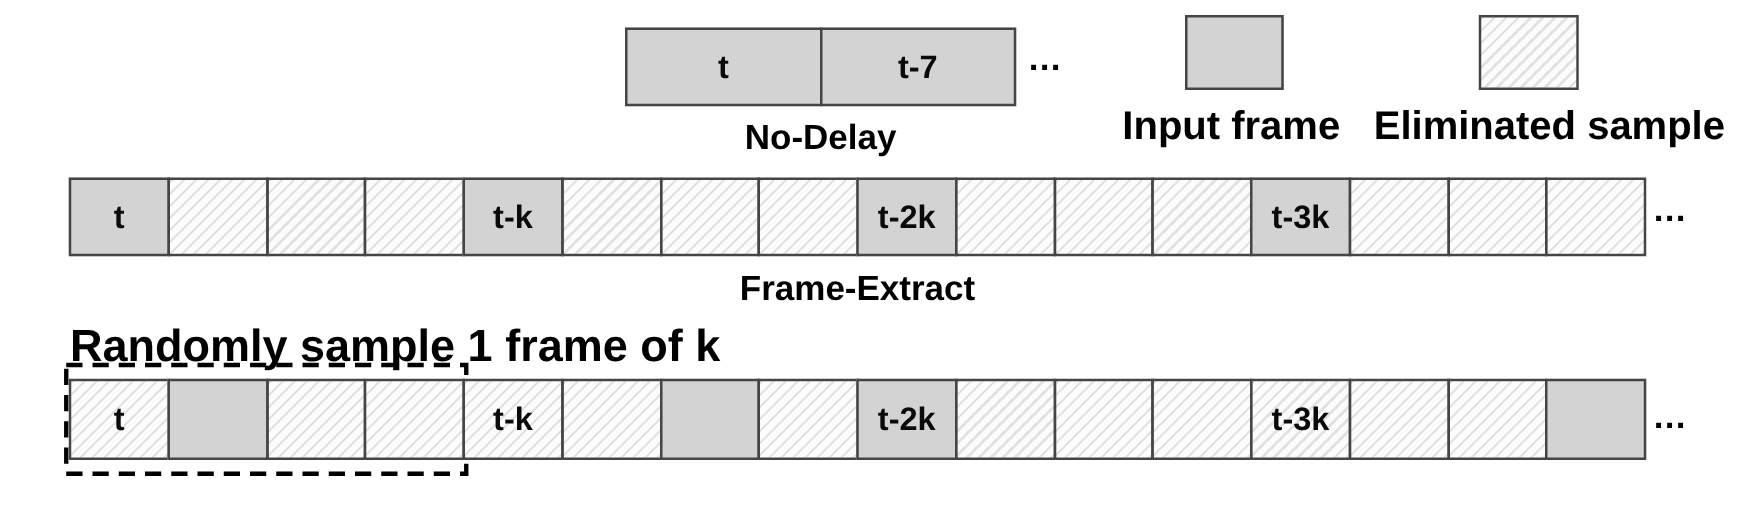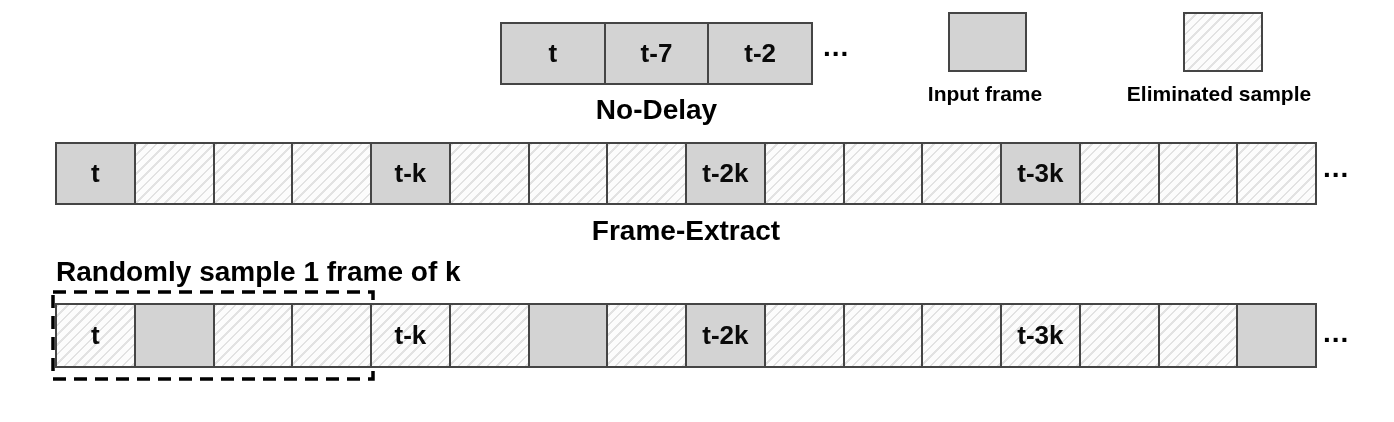--- a/index.html
+++ b/index.html
@@ -54,48 +54,47 @@
     white-space: nowrap;
   }
   .legend-swatch {
     position: absolute;
     border: 2px solid var(--frame-border);
     width: 79px; height: 60px;
   }
   .legend-label {
     position: absolute;
     font-weight: bold;
-    font-size: 21px;
+    font-size: 32px;
     text-align: center;
     white-space: nowrap;
   }
   .annotation {
     position: absolute;
     font-weight: bold;
-    font-size: 28px;
+    font-size: 36px;
     white-space: nowrap;
   }
   .ellipsis {
     position: absolute;
     font-weight: bold;
     font-size: 28px;
     letter-spacing: 1px;
     line-height: 28px;
   }
   .dashed-rect { position: absolute; }
 </style>
 </head>
 <body>
 
 <div class="abs" style="left:0;top:0;width:1394px;height:422px;">
 
   <div class="frame-row" style="left:500px; top:22px; width:313px; height:63px;">
       <div class="frame f-input">t</div>
       <div class="frame f-input">t-7</div>
-      <div class="frame f-input">t-2</div>
     </div>
   <div class="ellipsis" style="left:823px; top:33px;">...</div>
   <div class="section-title" style="left:500px; top:94px; width:313px;">No-Delay</div>
 
   <div class="legend-swatch f-input" style="left:948px; top:12px;"></div>
   <div class="legend-label" style="left:885px; top:82px; width:200px;">Input frame</div>
   <div class="legend-swatch f-elim" style="left:1183px; top:12px; width:80px;"></div>
   <div class="legend-label" style="left:1099px; top:82px; width:240px;">Eliminated sample</div>
 
   <div class="frame-row" style="left:55px; top:142px; width:1262px; height:63px;">

